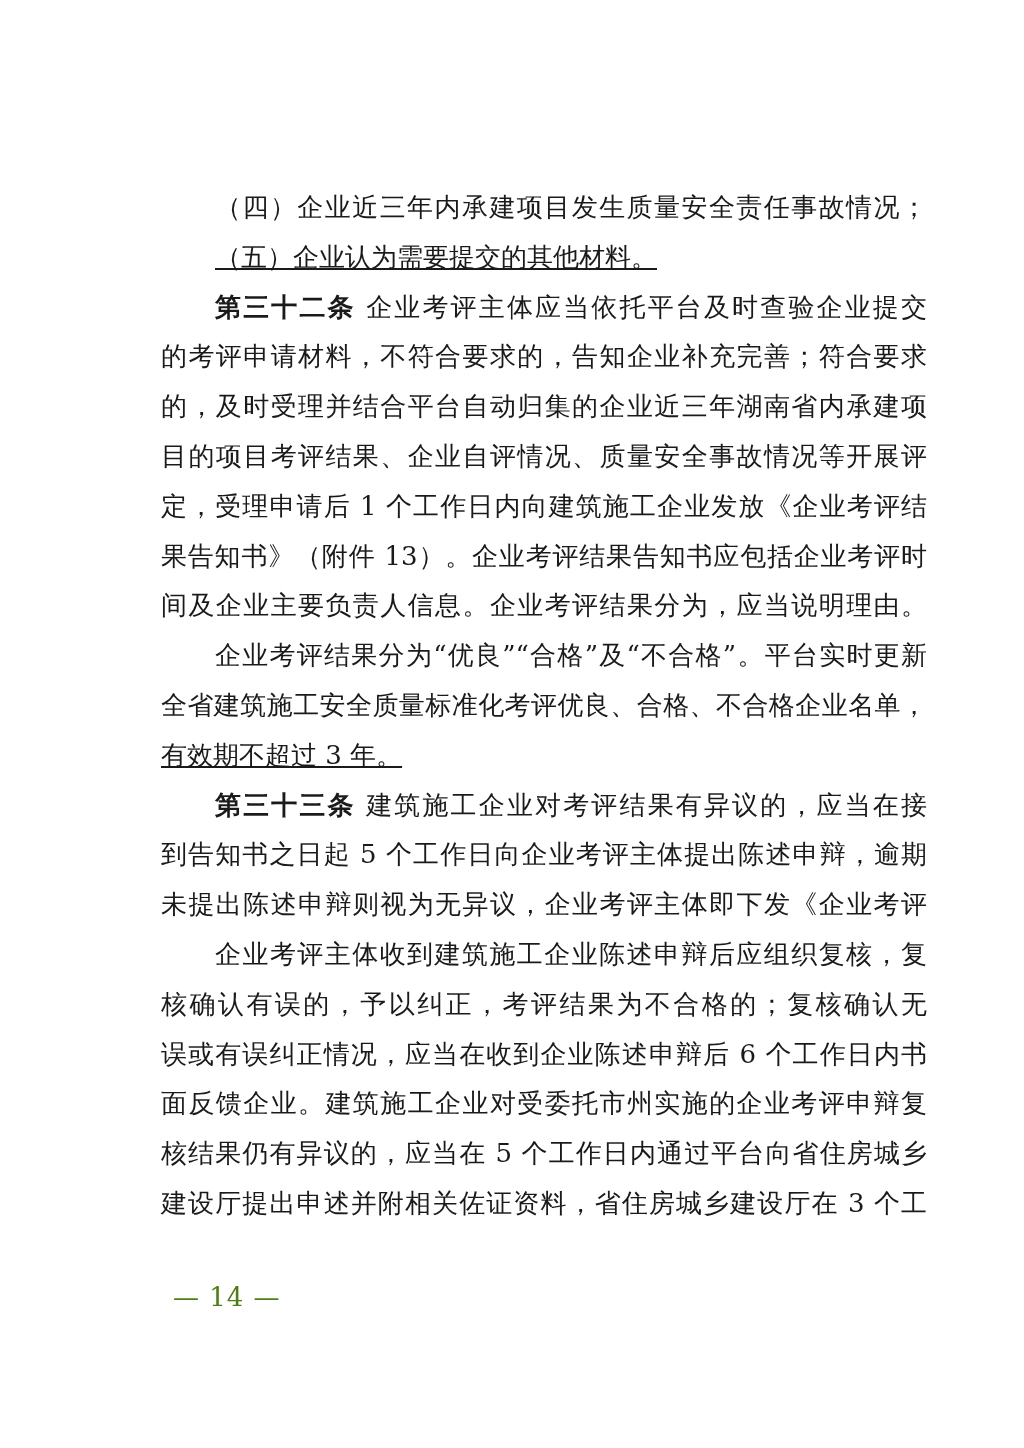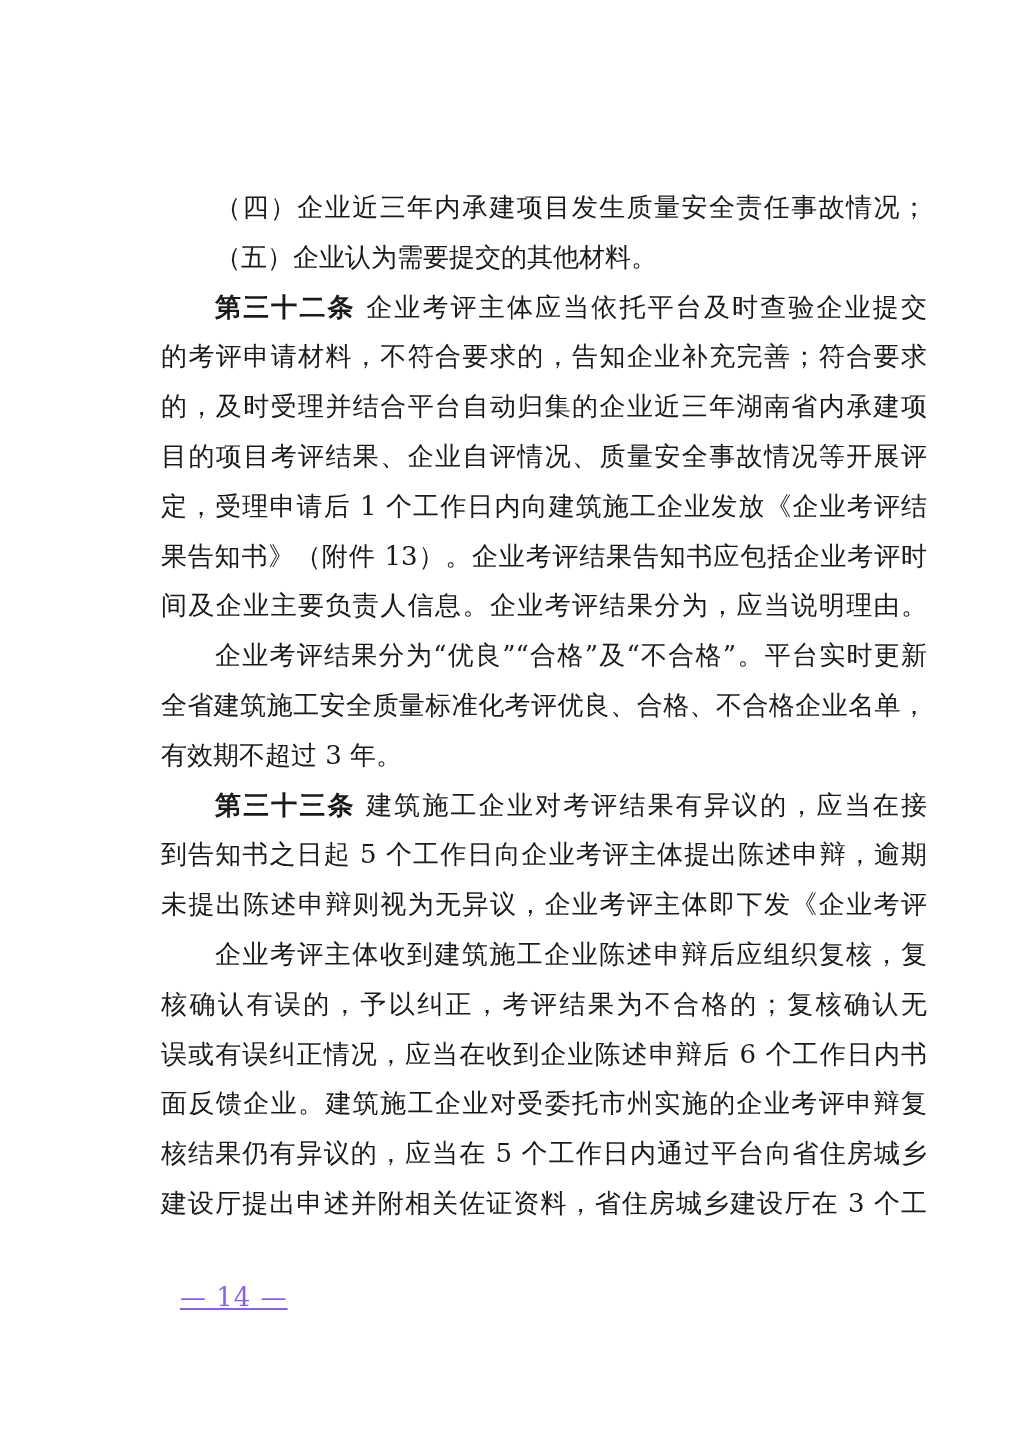--- a/index.html
+++ b/index.html
@@ -27,36 +27,36 @@
   .line {
     height: 49.8px;
     line-height: 49.8px;
     text-align: justify;
     text-align-last: justify;
     white-space: nowrap;
   }
   .line.short {
     text-align: right;
     text-align-last: left;
+    text-decoration: underline;
   }
   .line.indent {
     padding-left: 54px;
   }
   .clause {
     font-weight: bold;
   }
   .footer {
     position: absolute;
-    left: 180px;
+    left: 173px;
     top: 1282px;
     font-size: 26px;
     line-height: 30px;
     letter-spacing: 1px;
-    color: #8b5cf6;
-    text-decoration: underline;
+    color: #4d7c0f;
   }
 </style>
 </head>
 <body>
 
 <div class="page">
   <div class="body-text">
     <div class="line indent">（四）企业近三年内承建项目发生质量安全责任事故情况；</div>
     <div class="line indent short">（五）企业认为需要提交的其他材料。</div>
     <div class="line indent"><span class="clause">第三十二条</span><span> 企业考评主体应当依托平台及时查验企业提交</span></div>

